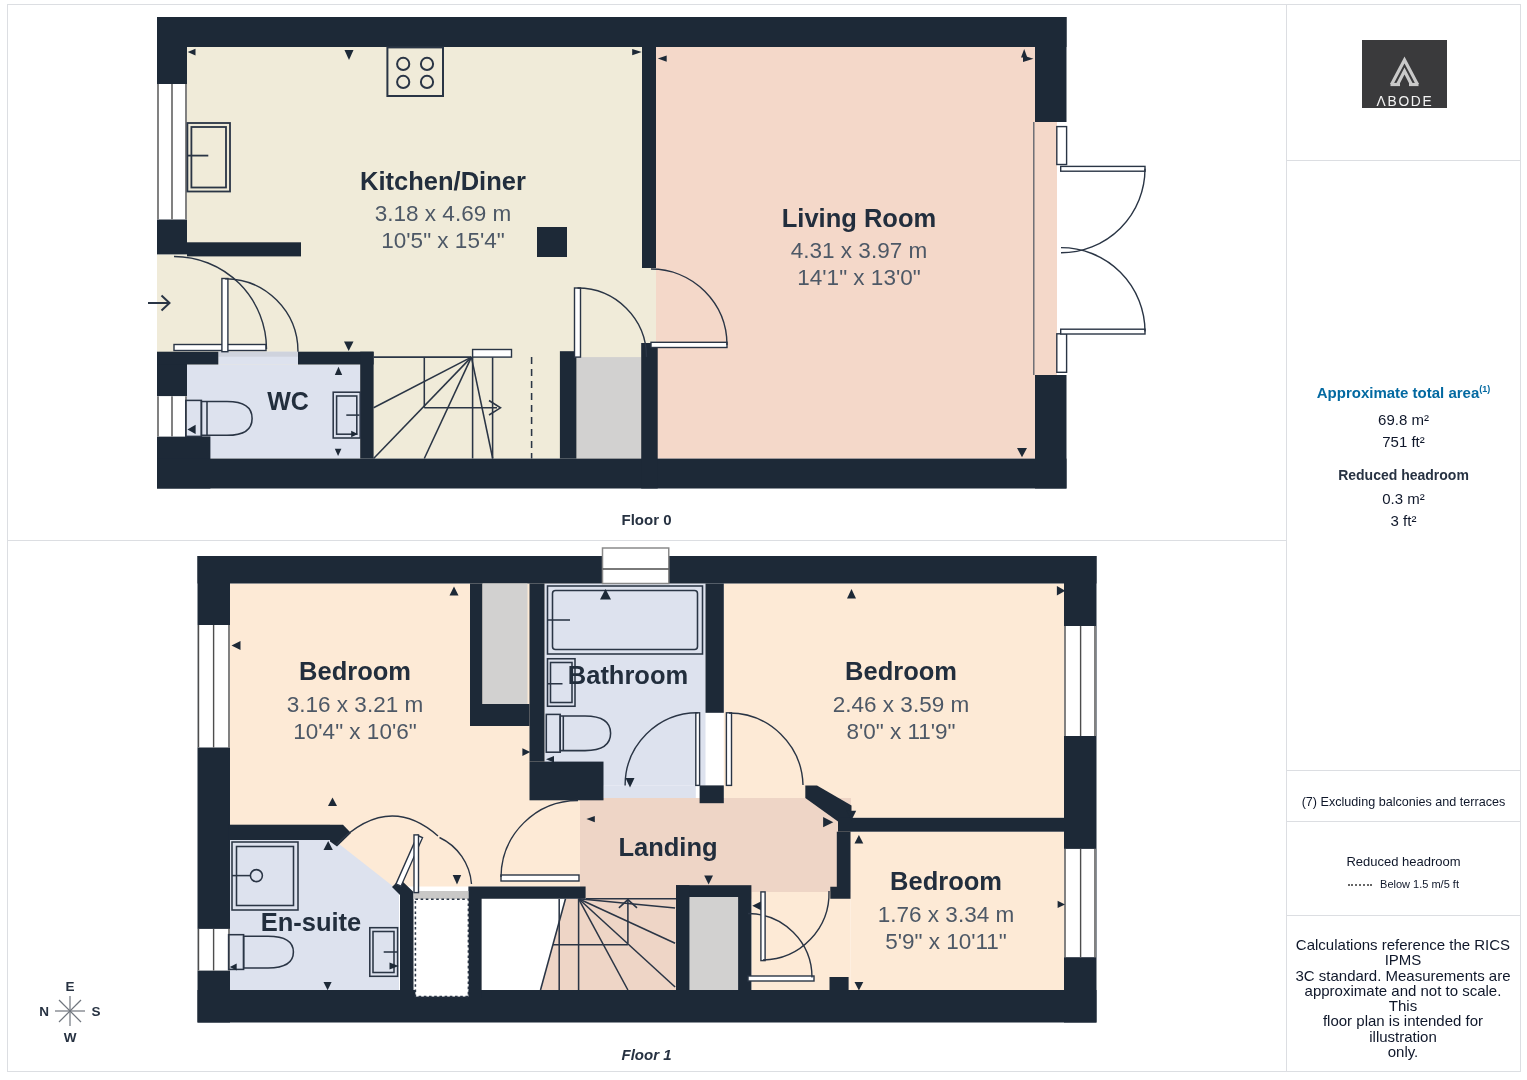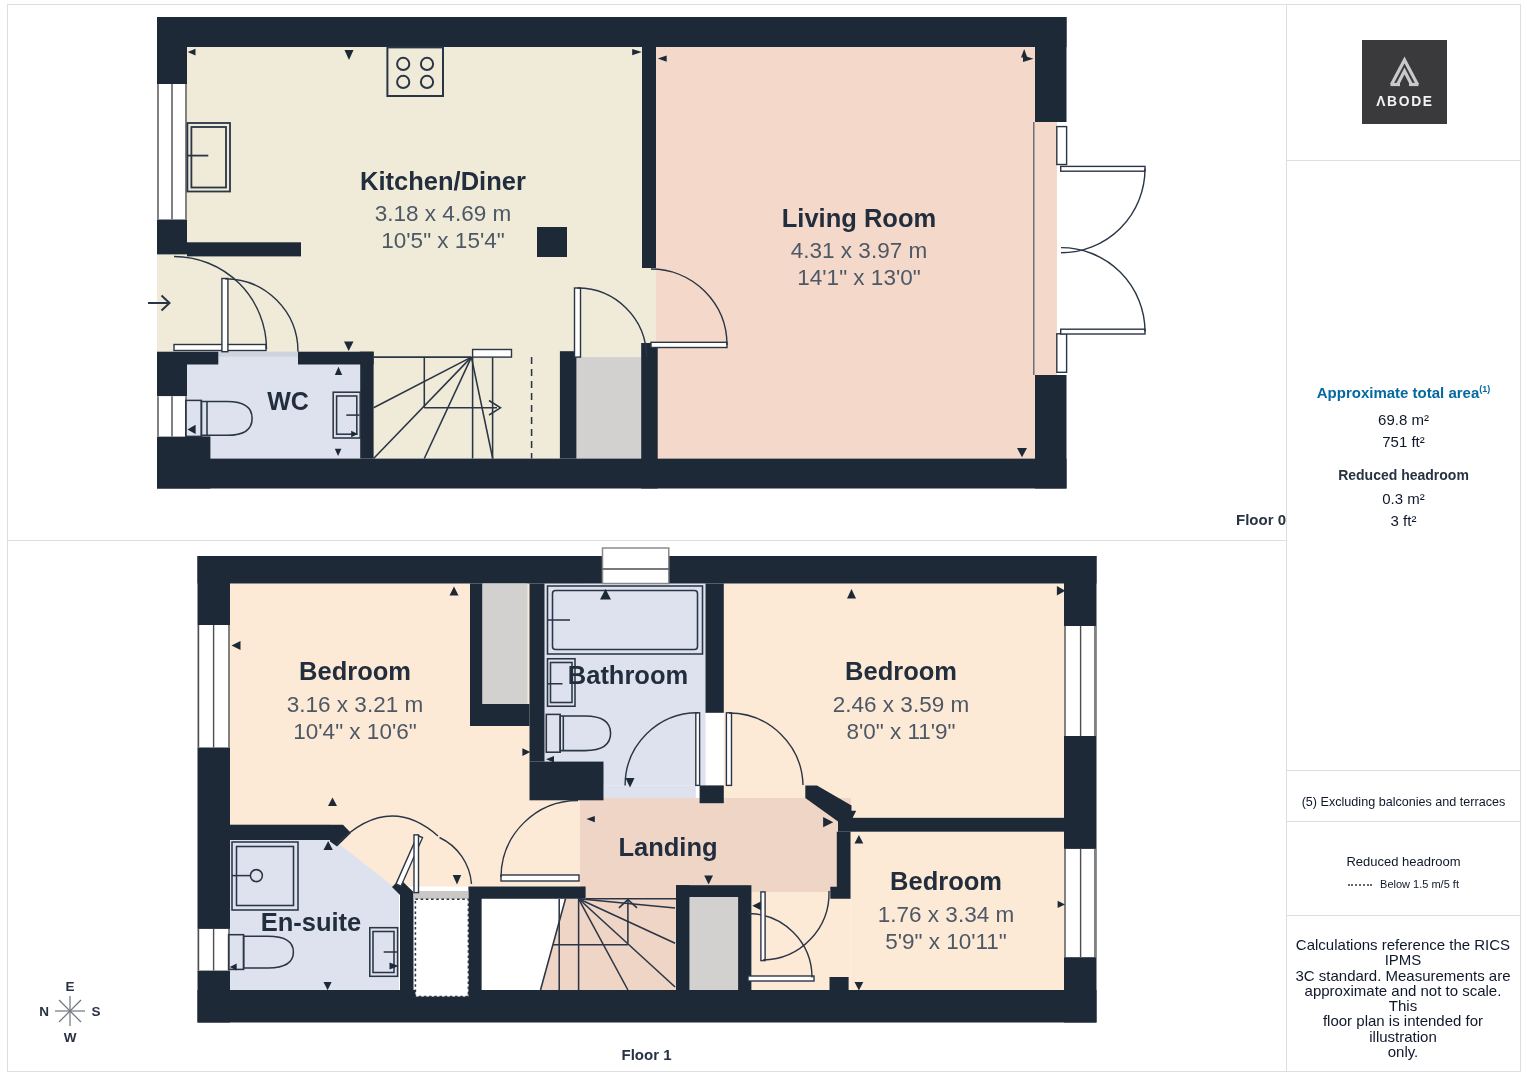--- a/index.html
+++ b/index.html
@@ -18,50 +18,50 @@
 
 <div class="line" style="left:1286px;top:4px;width:1px;height:1068px;"></div>
 
 <div class="line" style="left:7px;top:540px;width:1279px;height:1px;"></div>
 
 <div class="line" style="left:1287px;top:160px;width:233px;height:1px;"></div>
 <div class="line" style="left:1287px;top:770px;width:233px;height:1px;"></div>
 <div class="line" style="left:1287px;top:821px;width:233px;height:1px;"></div>
 <div class="line" style="left:1287px;top:915px;width:233px;height:1px;"></div>
 
-<div class="abs" style="left:1362px;top:40px;width:85px;height:84px;background:#3a3a3c;font-weight:bold;">
+<div class="abs" style="left:1362px;top:40px;width:85px;height:68px;background:#3a3a3c;">
 <svg width="85" height="84" viewBox="0 0 85 84">
   <path d="M 29.5,44.5 L 42.5,20 L 55.5,44.5" fill="none" stroke="#c9c9c9" stroke-width="3.2"></path>
   <path d="M 35.5,44.5 L 42.5,31 L 49.5,44.5" fill="none" stroke="#c9c9c9" stroke-width="3.2"></path>
   <path d="M 28.5,44.5 H 38" fill="none" stroke="#c9c9c9" stroke-width="3.2"></path>
   <path d="M 47,44.5 H 56.5" fill="none" stroke="#c9c9c9" stroke-width="3.2"></path>
   <text x="43" y="66" font-size="13.8" fill="#f3f3f3" text-anchor="middle" letter-spacing="1.7">ΛBODE</text>
 </svg>
 </div>
 
 <div class="txt" style="left:1287px;top:384px;width:233px;font-size:15px;font-weight:bold;color:#0369a1;">Approximate total area<sup style="font-size:9px;">(1)</sup></div>
 <div class="txt" style="left:1287px;top:411px;width:233px;font-size:15px;">69.8 m²</div>
 <div class="txt" style="left:1287px;top:433px;width:233px;font-size:15px;">751 ft²</div>
 
 <div class="txt" style="left:1287px;top:467px;width:233px;font-size:14px;font-weight:bold;color:#273242;">Reduced headroom</div>
 <div class="txt" style="left:1287px;top:490px;width:233px;font-size:15px;">0.3 m²</div>
 <div class="txt" style="left:1287px;top:512px;width:233px;font-size:15px;">3 ft²</div>
 
-<div class="txt" style="left:1287px;top:795px;width:233px;font-size:12.6px;">(5) Excluding balconies and terraces</div>
+<div class="txt" style="left:1287px;top:795px;width:233px;font-size:12.6px;">(7) Excluding balconies and terraces</div>
 
 <div class="txt" style="left:1287px;top:854px;width:233px;font-size:13px;">Reduced headroom</div>
 <div class="txt" style="left:1287px;top:878px;width:233px;font-size:11px;"><span style="display:inline-block;width:24px;border-top:2px dotted #666;vertical-align:middle;margin-right:8px;"></span>Below 1.5 m/5 ft</div>
 
 <div class="txt" style="left:1293px;top:937px;width:220px;font-size:15px;line-height:15.3px;">Calculations reference the RICS IPMS<br>3C standard. Measurements are<br>approximate and not to scale. This<br>floor plan is intended for illustration<br>only.</div>
 
 <div class="txt" style="left:1287px;top:1069px;width:233px;font-size:18px;color:#2b3644;letter-spacing:0.3px;margin-top:24px;">GIRAFFE<b>360</b></div>
 
-<div class="txt" style="left:7px;top:511px;width:1279px;font-size:15px;font-weight:bold;color:#273242;text-align:right;">Floor 0</div>
-
-<div class="txt" style="left:7px;top:1046px;width:1279px;font-size:15px;font-weight:bold;color:#273242;">Floor 1</div>
+<div class="txt" style="left:7px;top:511px;width:1279px;font-size:15px;font-weight:bold;color:#273242;">Floor 0</div>
+
+<div class="txt" style="left:7px;top:1046px;width:1279px;font-size:15px;font-weight:bold;color:#273242;font-style:italic;">Floor 1</div>
 
 <div class="abs" style="left:30px;top:975px;width:80px;height:74px;">
 <svg width="80" height="74" viewBox="0 0 80 74">
   <g stroke="#70767e" stroke-width="1.2" fill="none">
     <path d="M 40,21 V 51"></path>
     <path d="M 25,36 H 55"></path>
     <path d="M 29,25 L 51,47"></path>
     <path d="M 51,25 L 29,47"></path>
   </g>
   <g font-size="13.5" font-weight="bold" fill="#273242" text-anchor="middle">

